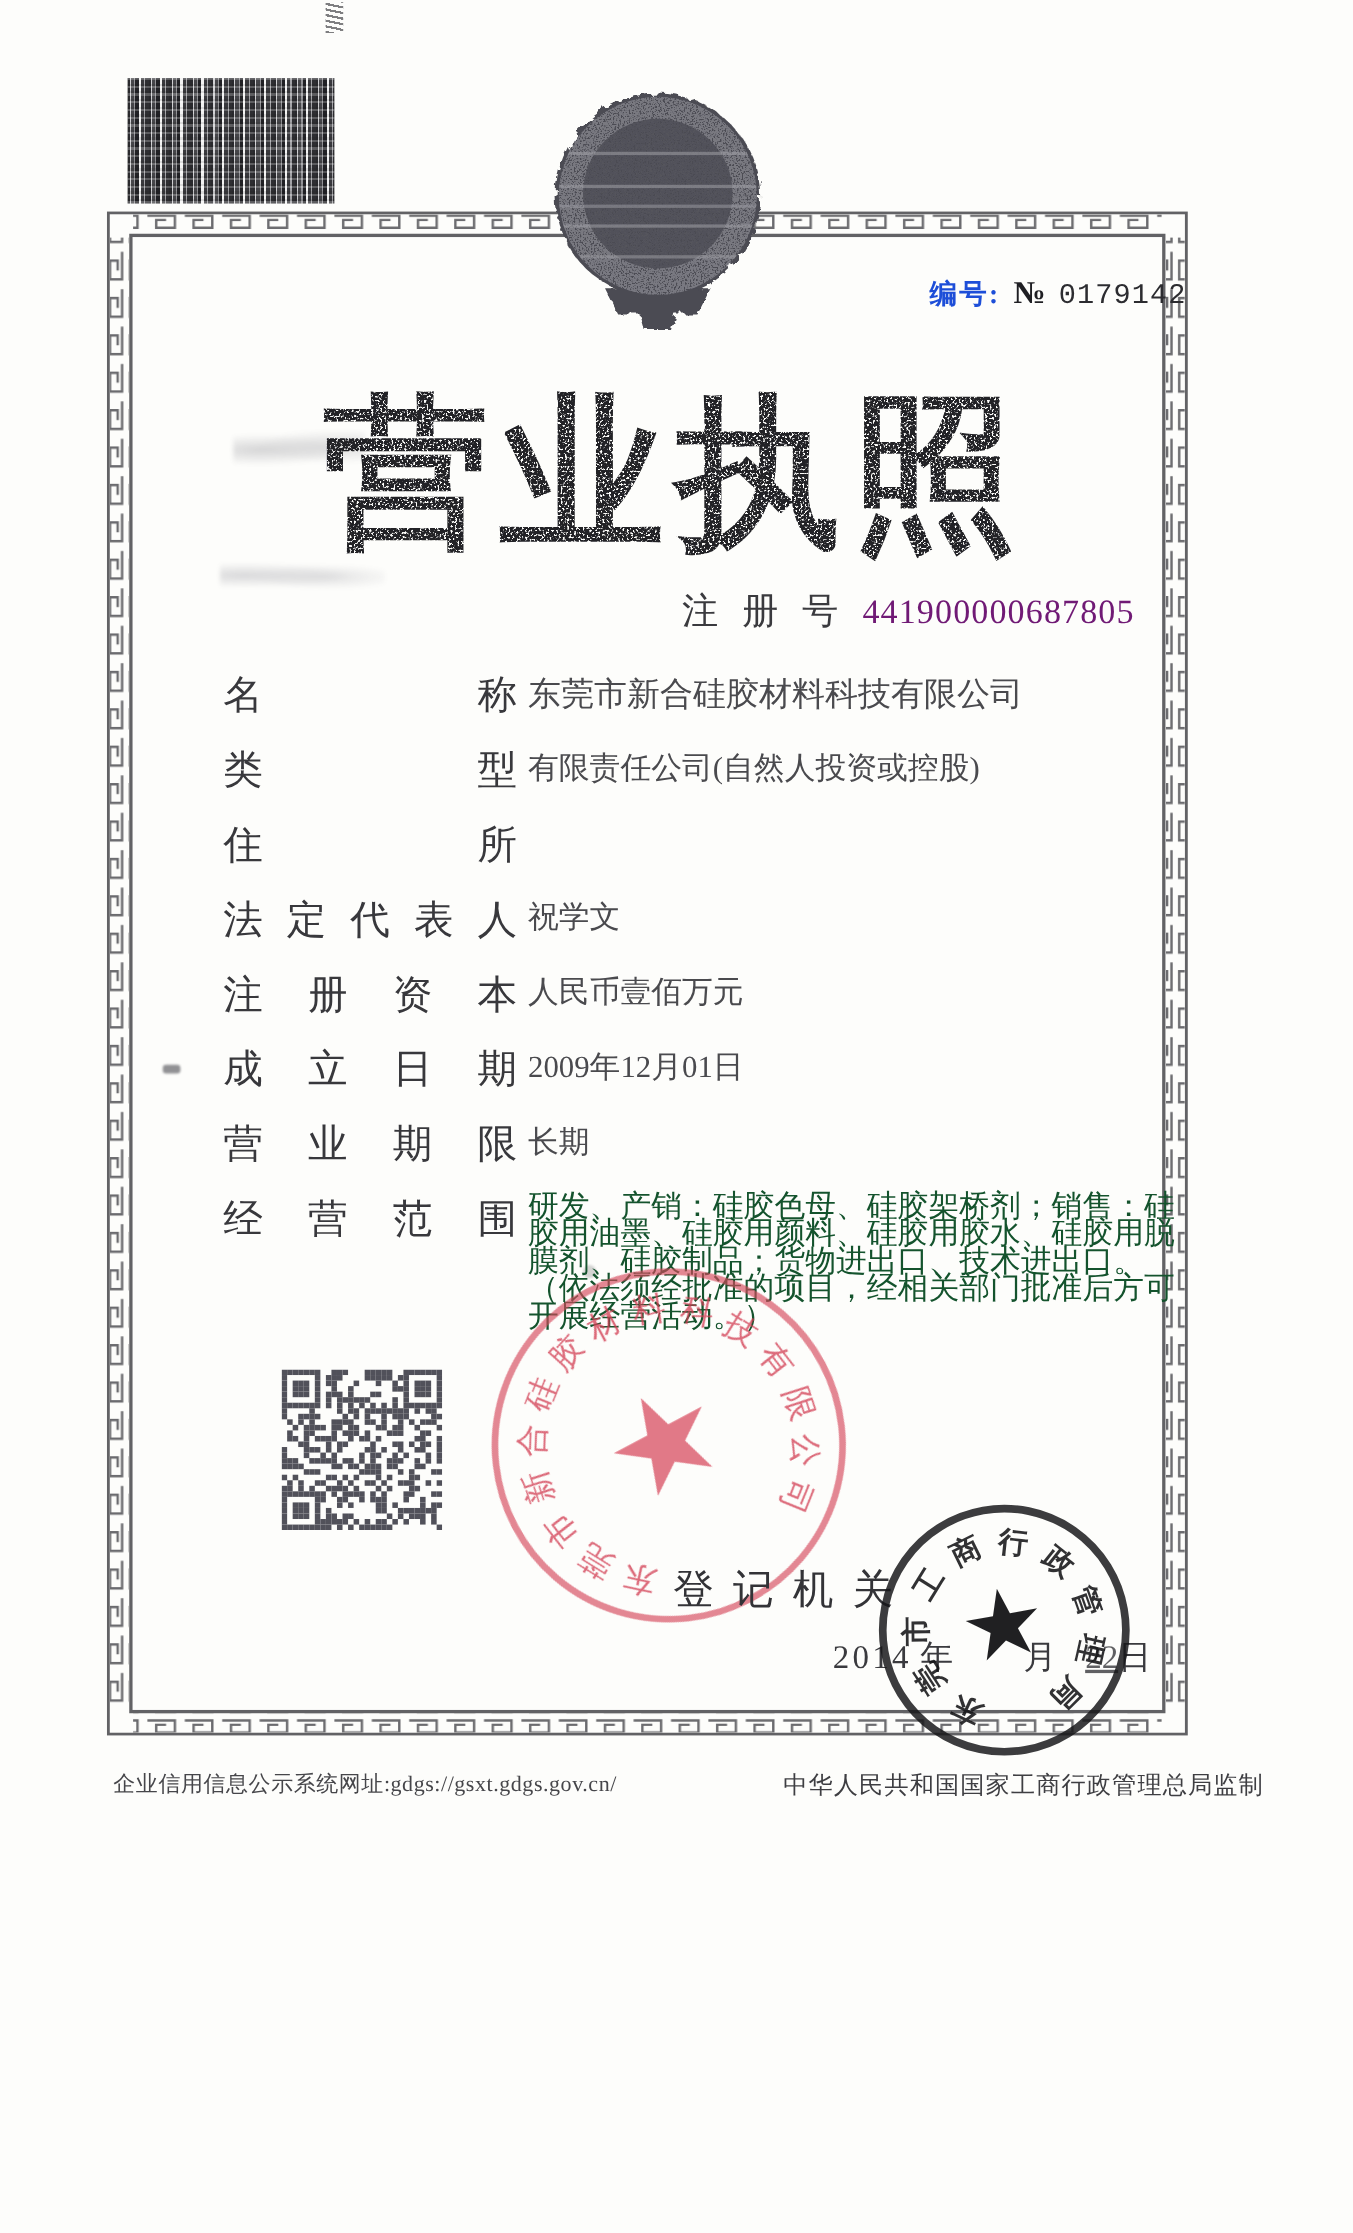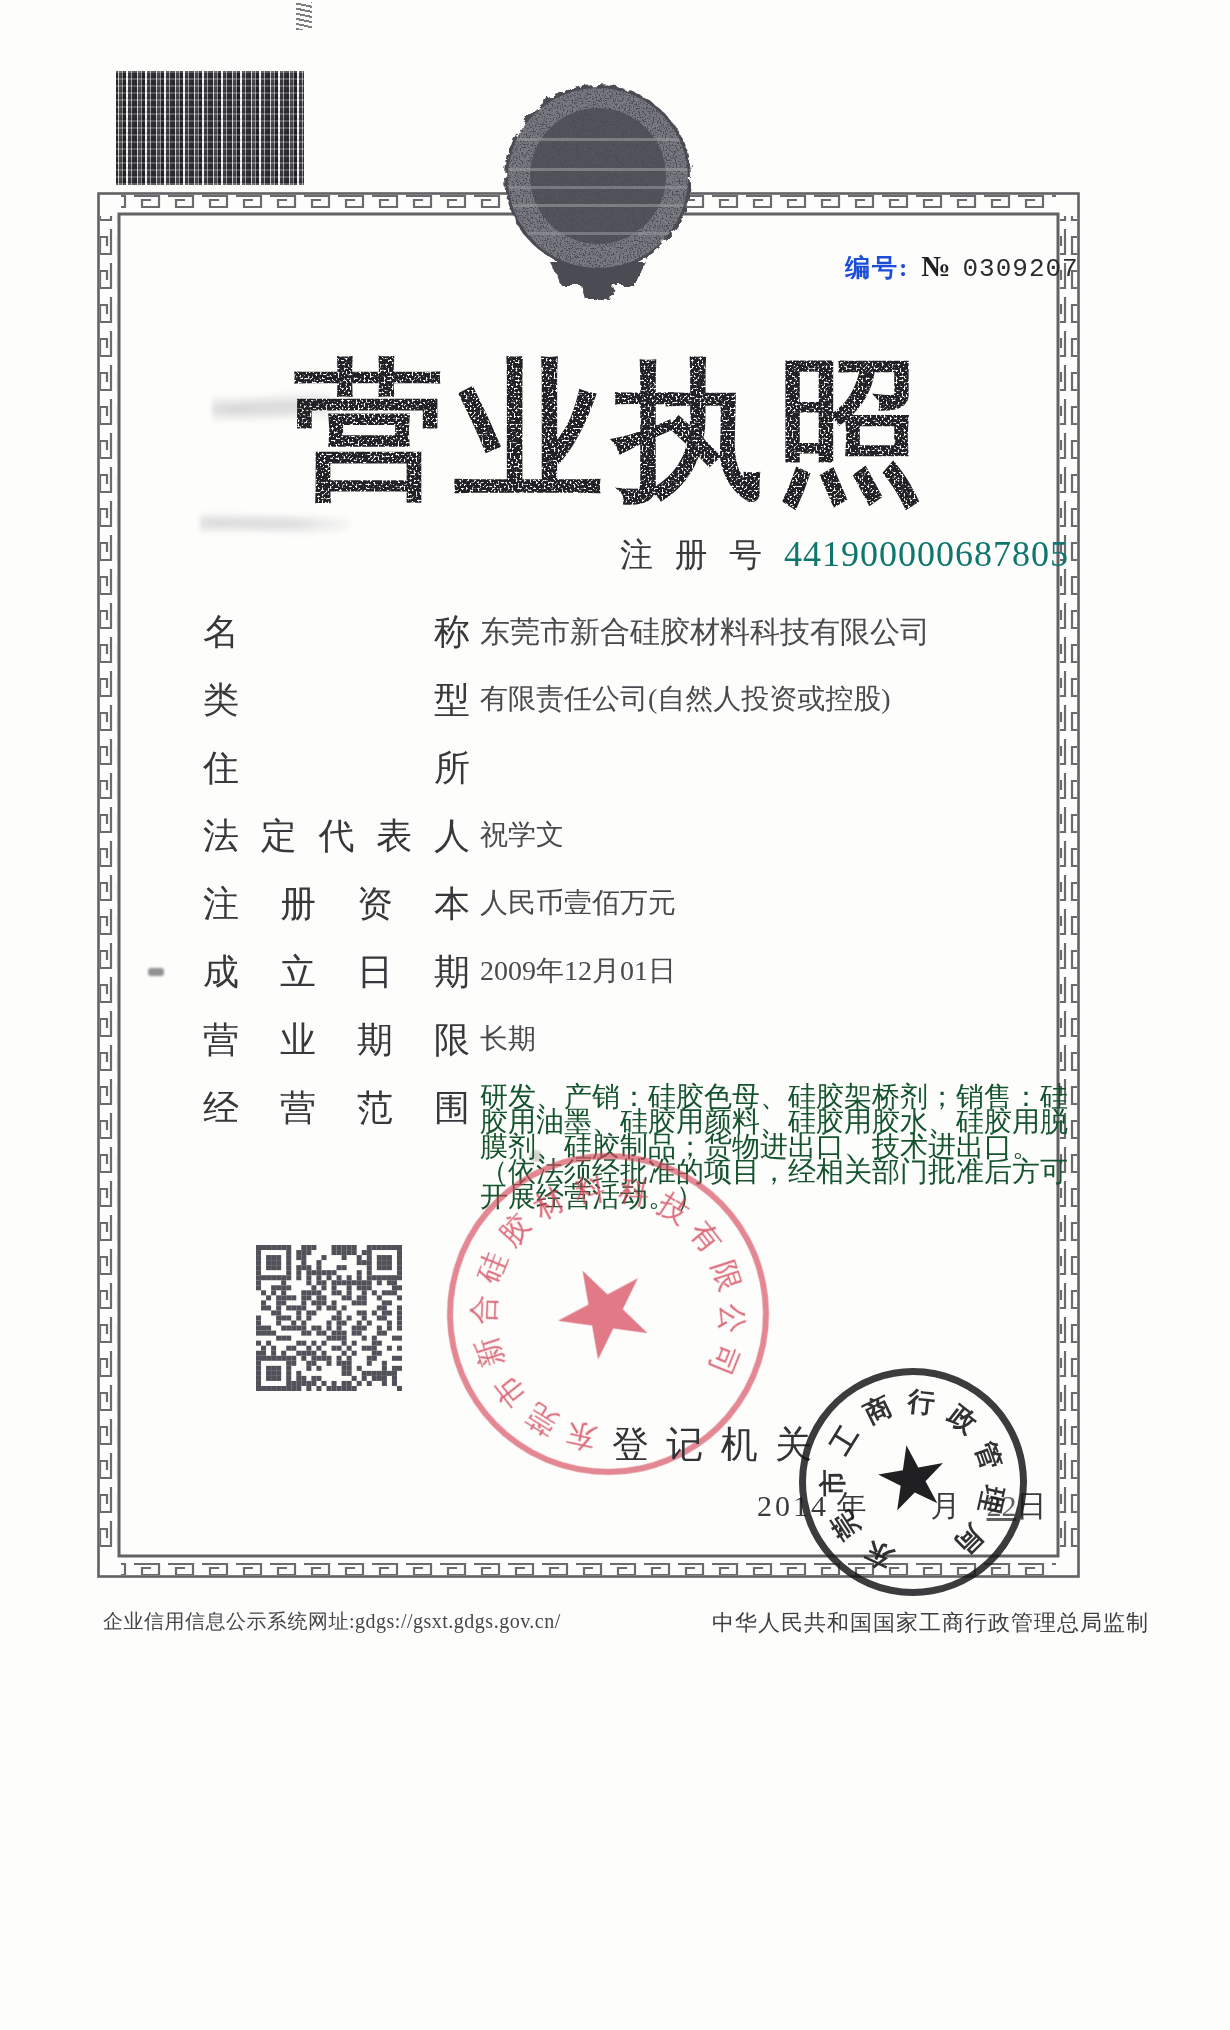--- a/index.html
+++ b/index.html
@@ -25,21 +25,21 @@
 
   
   #serial-row{left:845px;top:250px;display:flex;align-items:baseline;gap:12px;}
   #serial-row .lbl{font-size:25px;letter-spacing:2px;color:#1d4ed8;font-weight:600;}
   #serial-row .no-sym{font-size:29px;font-weight:bold;color:#1f1f23;}
   #serial-row .digits{font-size:26px;font-family:"Liberation Mono",monospace;color:#2c2c30;letter-spacing:1px;}
 
   
   #regno-row{left:620px;top:533px;display:flex;align-items:baseline;}
   #regno-label{width:142px;font-size:33px;color:#3a3a3e;display:flex;justify-content:space-between;}
-  #regno-value{margin-left:22px;font-size:36px;color:#0f766e;letter-spacing:1px;}
+  #regno-value{margin-left:22px;font-size:31px;color:#701a75;letter-spacing:1px;}
 
   
   #fields{left:203px;top:608px;width:880px;}
   .field-row{position:relative;min-height:68px;}
   .field-label{
     position:absolute;left:0;top:0;width:267px;
     font-size:36px;color:#38383c;font-weight:500;
     display:flex;justify-content:space-between;
   }
   .field-value{
@@ -163,21 +163,21 @@
     <rect x="12" y="88" width="190" height="3" fill="#a0a0a6"></rect>
     <rect x="12" y="106" width="190" height="3" fill="#9a9aa0"></rect>
     <rect x="12" y="124" width="190" height="3" fill="#a0a0a6"></rect>
     <rect x="12" y="152" width="190" height="3" fill="#9a9aa0"></rect>
   </g>
 </svg>
 
 <div class="abs" id="serial-row">
   <span class="lbl">编号:</span>
   <span class="no-sym">№</span>
-  <span class="digits">0309207</span>
+  <span class="digits">0179142</span>
 </div>
 
 <svg class="abs" style="left:280px;top:332px;" width="690" height="190" viewBox="0 0 690 190">
   <defs>
     <filter id="speckle" x="-5%" y="-5%" width="110%" height="110%">
       <feTurbulence type="fractalNoise" baseFrequency="0.5" numOctaves="2" seed="7" result="n"></feTurbulence>
       <feColorMatrix in="n" type="matrix" values="0 0 0 0 0  0 0 0 0 0  0 0 0 0 0  0 0 0 8 -2.6" result="a"></feColorMatrix>
       <feComposite in="SourceGraphic" in2="a" operator="in"></feComposite>
     </filter>
   </defs>

